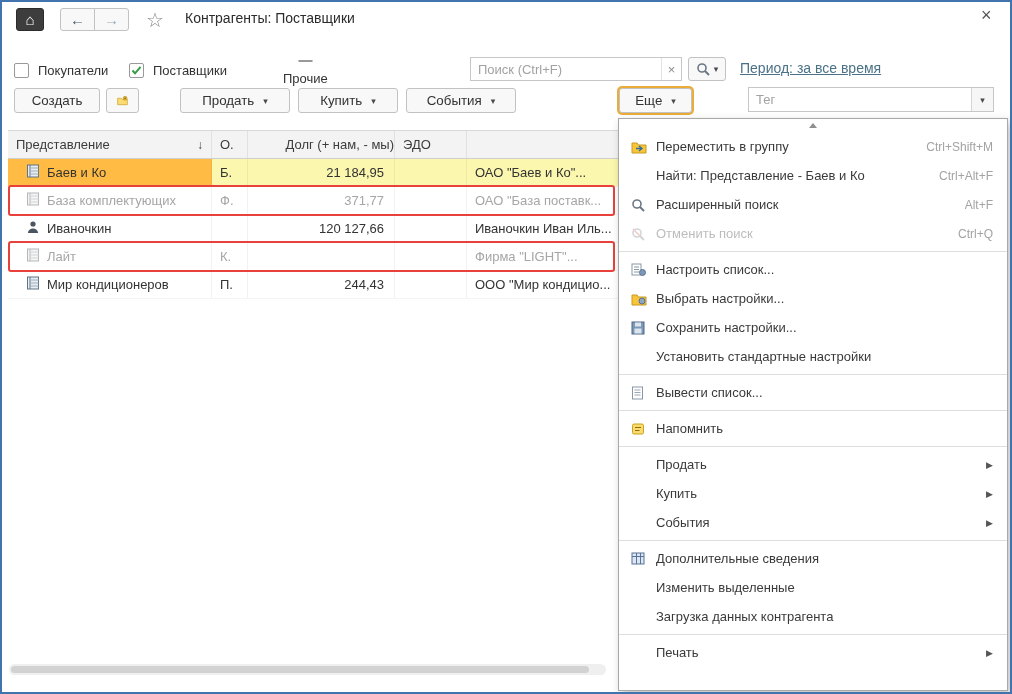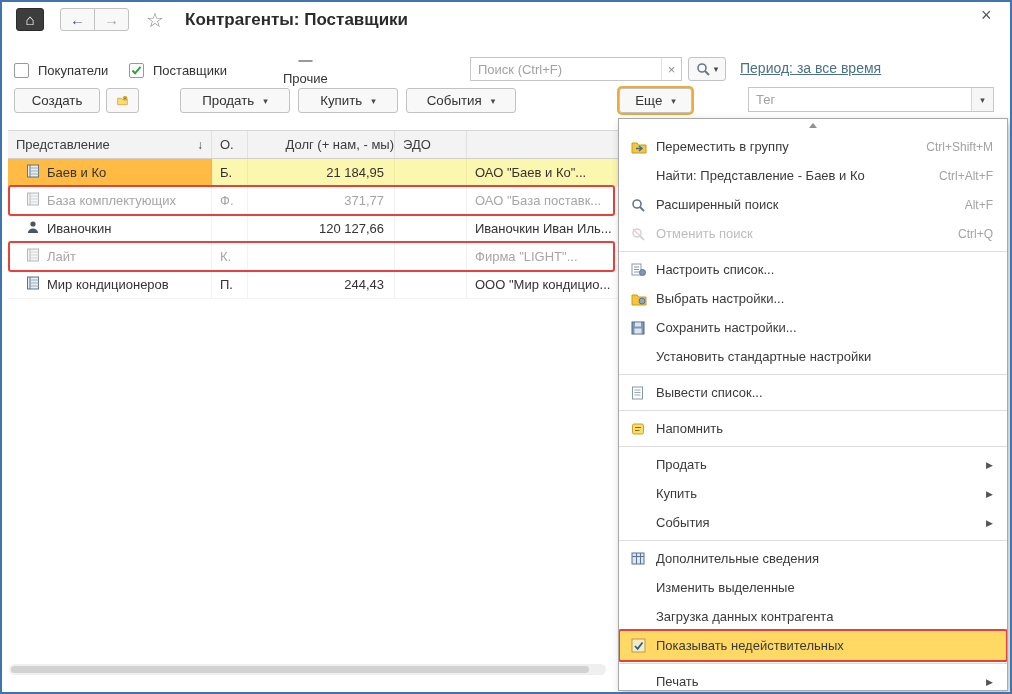--- a/index.html
+++ b/index.html
@@ -6,21 +6,21 @@
 html,body{width:1012px;height:694px}
 body{position:relative;font-family:"Liberation Sans",sans-serif;font-size:13px;color:#333;background:#fff;overflow:hidden}
 .win-border{position:absolute;inset:0;border:2px solid #4173ad;z-index:90;pointer-events:none}
 
 
 .btn{position:absolute;display:flex;align-items:center;justify-content:center;background:#f8f8f8;border:1px solid #c2c2c2;border-radius:3px;color:#333;cursor:default}
 .home-btn{left:16px;top:8px;width:28px;height:23px;background:#3d3d3d;border-color:#2b2b2b;color:#fff;font-size:15px}
 .back-btn{left:60px;top:8px;width:35px;height:23px;border-radius:3px 0 0 3px;font-size:15px;font-weight:bold;color:#47596b}
 .fwd-btn{left:94px;top:8px;width:35px;height:23px;border-radius:0 3px 3px 0;font-size:15px;font-weight:bold;color:#98a8b8}
 .star{position:absolute;left:146px;top:8px;font-size:20px;color:#8a8a8a}
-.title{position:absolute;left:185px;top:10px;font-size:17px;font-weight:bold;color:#2b2b2b}
+.title{position:absolute;left:185px;top:10px;font-size:14px;font-weight:normal;color:#2b2b2b}
 .close{position:absolute;left:981px;top:5px;font-size:18px;color:#555}
 
 
 .cb-item{position:absolute;top:60px;height:20px;display:flex;align-items:center;gap:9px}
 .cbx{width:15px;height:15px;border:1px solid #999;background:#fff;border-radius:2px;display:flex;align-items:center;justify-content:center}
 .cb-label{color:#333}
 .search{position:absolute;left:470px;top:57px;width:212px;height:24px;border:1px solid #c6c6c6;background:#fff;display:flex;align-items:stretch}
 .search input{flex:1;border:0;outline:0;padding:0 7px;font:13px "Liberation Sans",sans-serif;color:#333;min-width:0}
 input::placeholder{color:#a2a2a2}
 .search-clear{width:20px;border-left:1px solid #e3e3e3;display:flex;align-items:center;justify-content:center;color:#8a8a8a;font-size:13px}
@@ -436,30 +436,20 @@
         <span class="mi-label">Дополнительные сведения</span>
       </div>
       <div class="mi">
         <span class="mi-icon"></span>
         <span class="mi-label">Изменить выделенные</span>
       </div>
       <div class="mi">
         <span class="mi-icon"></span>
         <span class="mi-label">Загрузка данных контрагента</span>
       </div>
-      <div class="mi highlighted">
-        <span class="mi-icon">
-          <svg width="15" height="15" viewBox="0 0 15 15">
-            <rect x="1" y="1" width="13" height="13" fill="#f6ecc4" stroke="#b59a4a"></rect>
-            <path d="M4 8l2.6 2.8L11.5 4.5" stroke="#2e5d8f" stroke-width="1.8" fill="none"></path>
-          </svg>
-        </span>
-        <span class="mi-label">Показывать недействительных</span>
-        <div class="menu-annot"></div>
-      </div>
       <div class="msep"></div>
       <div class="mi">
         <span class="mi-icon"></span>
         <span class="mi-label">Печать</span>
         <span class="mi-sub">▶</span>
       </div>
     </div>
 </div>
 
 <div class="win-border"></div>

